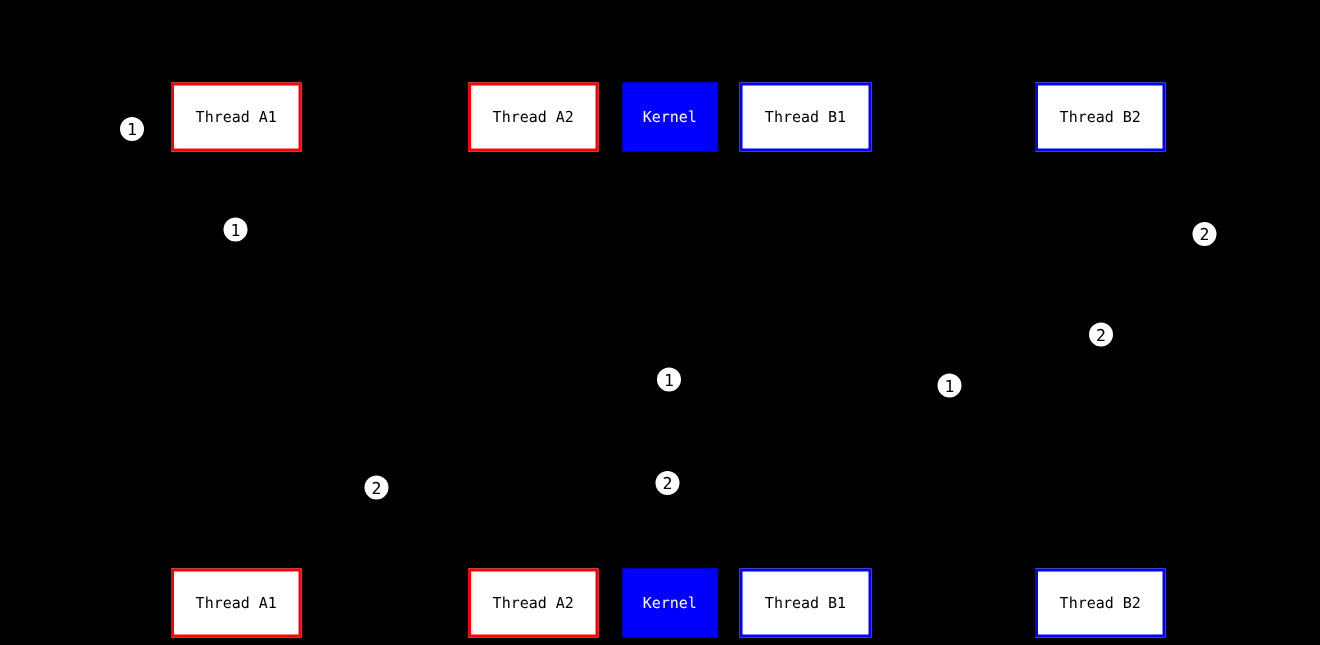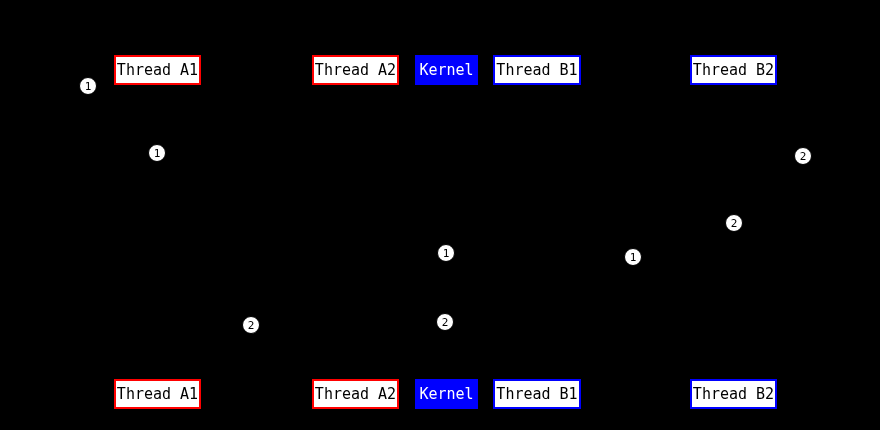--- a/index.html
+++ b/index.html
@@ -10,29 +10,29 @@
     .canvas {
       position: relative;
       width: 880px;
       height: 430px;
       background: #000000;
       overflow: hidden;
       font-family: "DejaVu Sans Mono", "Liberation Mono", monospace;
     }
     .box {
       position: absolute;
-      height: 30px;
+      height: 46px;
       box-sizing: border-box;
       border: 2px solid #ffffff;
       background: #ffffff;
       color: #000000;
       display: flex;
       align-items: center;
       justify-content: center;
-      font-size: 15px;
+      font-size: 10px;
       white-space: nowrap;
     }
     .marker {
       position: absolute;
       width: 18px;
       height: 18px;
       box-sizing: border-box;
       border-radius: 50%;
       background: #ffffff;
       border: 1px solid #000000;

